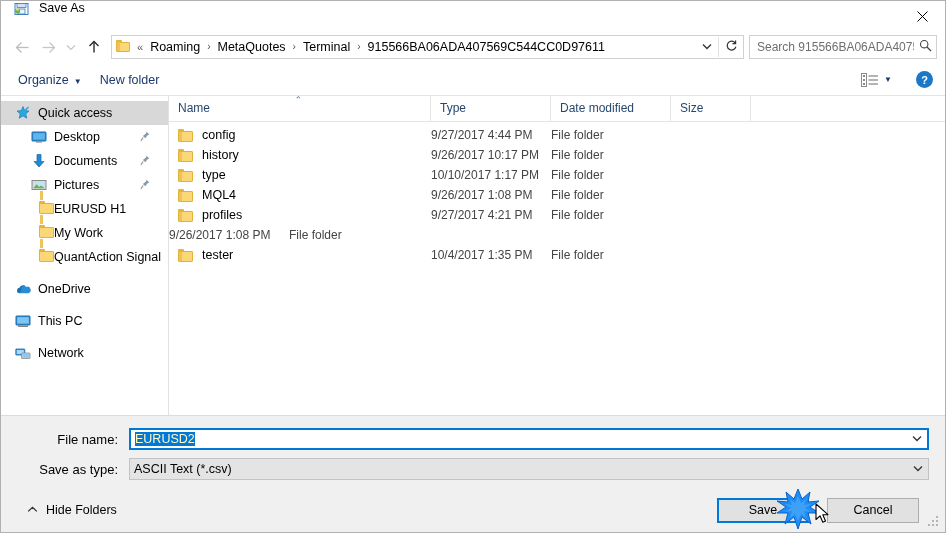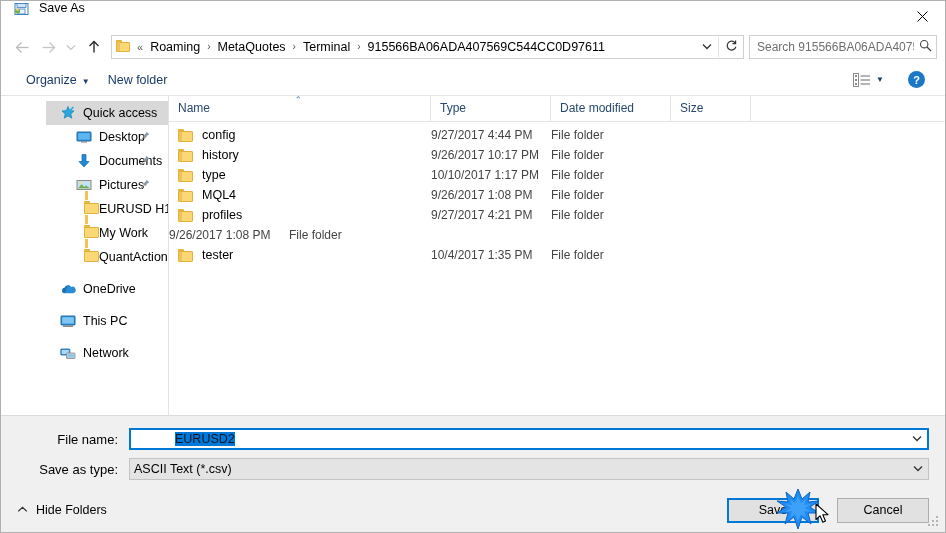--- a/index.html
+++ b/index.html
@@ -57,41 +57,41 @@
   }
   .searchbox .ph{
     flex:1 1 auto;padding-left:7px;font-size:12px;color:#6f6f6f;
     white-space:nowrap;overflow:hidden;text-overflow:clip;
   }
   .search-ico{width:22px;text-align:center;flex:0 0 auto;}
 
   
   .toolbar{
     height:32px;background:#fff;border-bottom:1px solid #e4e4e4;
-    display:flex;align-items:center;padding:0 16px;box-sizing:border-box;flex:0 0 auto;
+    display:flex;align-items:center;padding:0 8px;box-sizing:border-box;flex:0 0 auto;
   }
   .tb-item{font-size:12.5px;color:#1b3a6b;padding:3px 9px;cursor:default;white-space:nowrap;}
   .tb-caret{font-size:8px;color:#1b3a6b;margin-left:5px;}
   .tb-spacer{flex:1 1 auto;}
   .tb-view{display:flex;align-items:center;padding:3px 6px;cursor:default;}
   .tb-help{
     width:17px;height:17px;border-radius:50%;background:#1b78c8;color:#fff;
     font-size:11px;font-weight:bold;display:flex;align-items:center;justify-content:center;
     margin-left:18px;margin-right:4px;cursor:default;
   }
 
   
   .content{flex:1 1 auto;display:flex;background:#fff;min-height:0;}
   .sidebar{
     width:168px;flex:0 0 168px;background:#fff;border-right:1px solid #e2e2e2;
     padding-top:5px;box-sizing:border-box;overflow:hidden;
   }
   .srow{
     height:24px;display:flex;align-items:center;padding-left:14px;
-    box-sizing:border-box;cursor:default;position:relative;margin-left:45px;
+    box-sizing:border-box;cursor:default;position:relative;
   }
   .srow.indent{padding-left:30px;text-align:center;}
   .srow.sel{background:#d8d8d8;}
   .srow .lbl{margin-left:7px;font-size:12.5px;color:#000;white-space:nowrap;overflow:hidden;}
   .srow .pin{position:absolute;right:18px;top:6px;}
   .sgap{height:8px;}
   .sicon{width:16px;height:16px;position:relative;flex:0 0 auto;}
 
   
   .filepane{flex:1 1 auto;display:flex;flex-direction:column;min-width:0;background:#fff;}
@@ -144,30 +144,30 @@
     box-sizing:border-box;font-size:13px;color:#000;
   }
   .combo{
     flex:1 1 auto;height:22px;display:flex;align-items:center;box-sizing:border-box;min-width:0;
   }
   .combo.focused{border:2px solid #0078d7;background:#fff;}
   .combo.grey{border:1px solid #c3c3c3;background:#e4e4e4;}
   .combo .val{
     flex:1 1 auto;font-size:12.5px;padding-left:4px;white-space:nowrap;overflow:hidden;
   }
-  .combo .val .sel{background:#0078d7;color:#0f172a;padding:1px 0;margin-left:40px;}
+  .combo .val .sel{background:#0078d7;color:#fef9c3;padding:1px 0;}
   .combo .arrow{
     width:20px;flex:0 0 auto;text-align:center;font-size:9px;color:#333;
   }
   .combo.grey .arrow{border-left:0;}
 
   
   .footer{
     flex:0 0 auto;height:44px;display:flex;align-items:center;
-    padding:0 16px;box-sizing:border-box;position:relative;background:#f0f0f0;
+    padding:0 26px;box-sizing:border-box;position:relative;background:#f0f0f0;
   }
   .hidefolders{display:flex;align-items:center;cursor:default;font-size:12.5px;color:#000;}
   .hidefolders .chev{font-size:9px;color:#333;margin-right:8px;}
   .ftr-spacer{flex:1 1 auto;}
   .btn{
     width:92px;height:25px;font-size:12.5px;color:#000;
     display:flex;align-items:center;justify-content:center;
     box-sizing:border-box;cursor:default;background:#e1e1e1;border:1px solid #adadad;
   }
   .btn.primary{border:2px solid #0078d7;background:#e1e1e1;margin-right:18px;}

